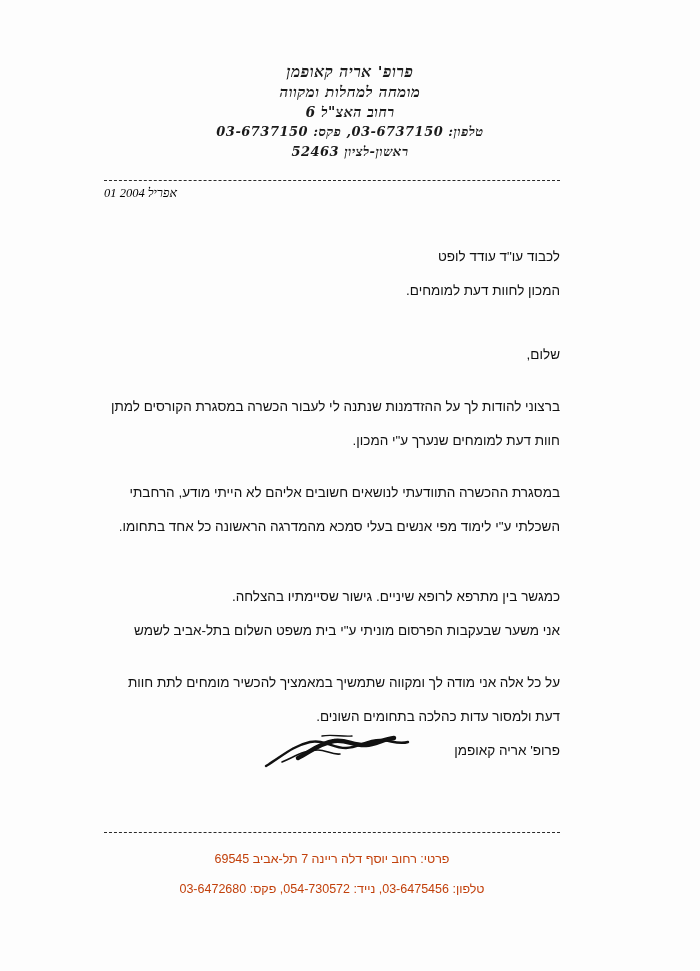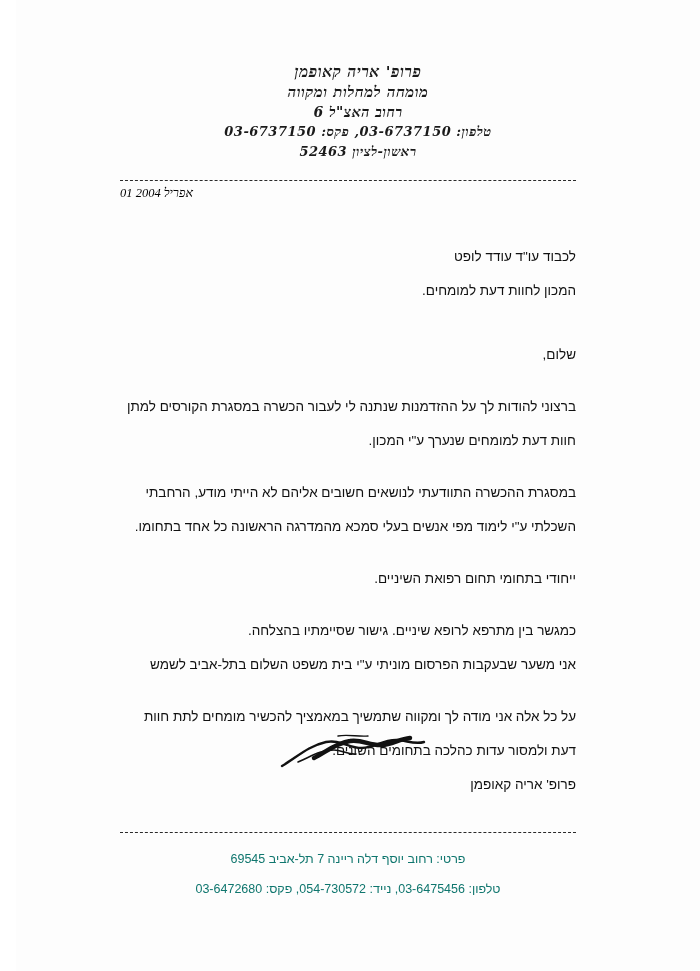--- a/index.html
+++ b/index.html
@@ -13,21 +13,20 @@
     position: relative;
     font-family: "Liberation Sans", sans-serif;
     color: #000000;
     overflow: hidden;
   }
 
   .page {
     position: absolute;
     inset: 0;
     background: #fdfdfd;
-    margin-left: 16px;
   }
 
   
   .letterhead {
     position: absolute;
     top: 62px;
     left: 0;
     right: 0;
     text-align: center;
     direction: rtl;
@@ -122,21 +121,21 @@
   .footer {
     position: absolute;
     top: 844px;
     left: 104px;
     width: 456px;
     text-align: center;
     direction: rtl;
     font-family: "Liberation Sans", sans-serif;
     font-size: 12.5px;
     line-height: 30px;
-    color: #0f766e;
+    color: #c2410c;
   }
 </style>
 </head>
 <body>
 
 <div class="page">
 
   <div class="letterhead">
     <div class="lh-name">פרופ' אריה קאופמן</div>
     <div class="lh-title">מומחה למחלות ומקווה</div>
@@ -154,21 +153,20 @@
     <p class="addressee">המכון לחוות דעת למומחים.</p>
     <div class="spacer-md"></div>
     <p class="greeting">שלום,</p>
     <div class="spacer-sm"></div>
     <p>ברצוני להודות לך על ההזדמנות שנתנה לי לעבור הכשרה במסגרת הקורסים למתן</p>
     <p>חוות דעת למומחים שנערך ע"י המכון.</p>
     <div class="spacer-sm"></div>
     <p>במסגרת ההכשרה התוודעתי לנושאים חשובים אליהם לא הייתי מודע, הרחבתי</p>
     <p>השכלתי ע"י לימוד מפי אנשים בעלי סמכא מהמדרגה הראשונה כל אחד בתחומו.</p>
     <div class="spacer-sm"></div>
-    <p>ייחודי בתחומי תחום רפואת השיניים.</p>
     <div class="spacer-sm"></div>
     <p>כמגשר בין מתרפא לרופא שיניים. גישור שסיימתיו בהצלחה.</p>
     <p>אני משער שבעקבות הפרסום מוניתי ע"י בית משפט השלום בתל-אביב לשמש</p>
     <div class="spacer-sm"></div>
     <p>על כל אלה אני מודה לך ומקווה שתמשיך במאמציך להכשיר מומחים לתת חוות</p>
     <p>דעת ולמסור עדות כהלכה בתחומים השונים.</p>
     <p class="signature-name">פרופ' אריה קאופמן</p>
   </div>
 
   <svg class="signature-mark" viewBox="0 0 150 46">

